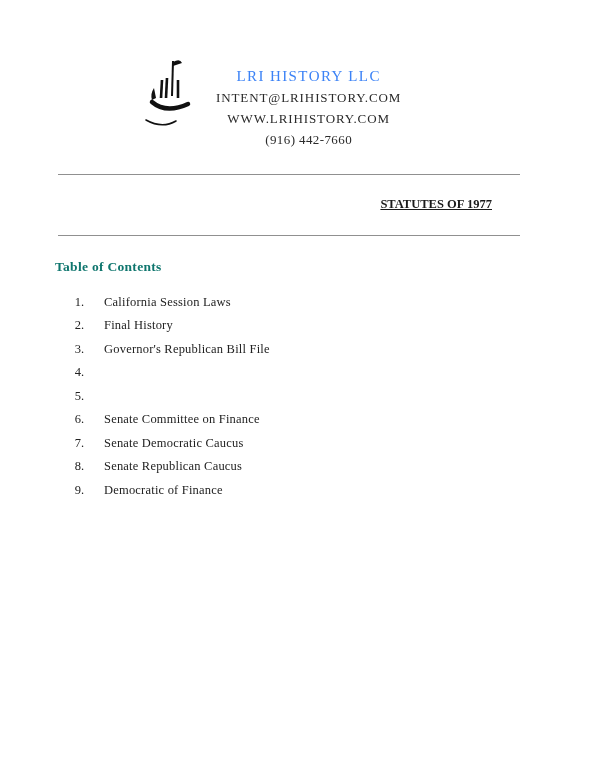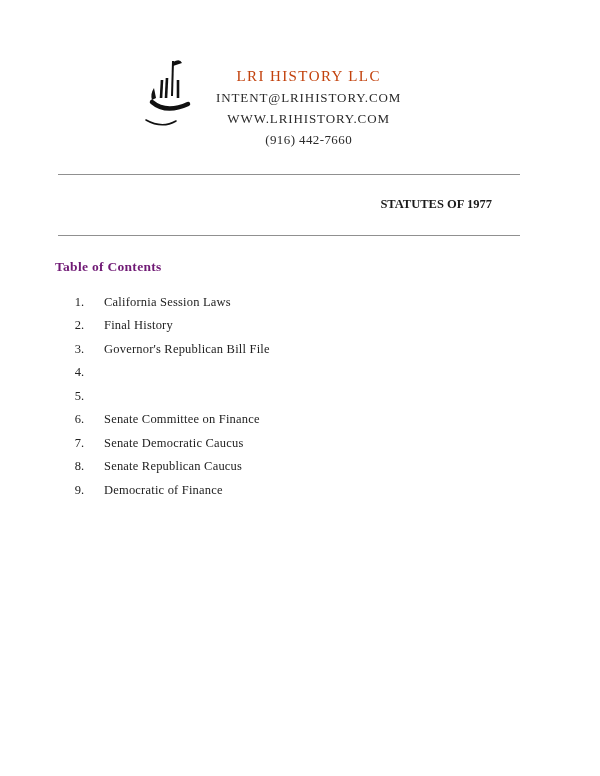--- a/index.html
+++ b/index.html
@@ -30,21 +30,21 @@
     margin-right: 16px;
     flex: 0 0 auto;
   }
   .header-text {
     text-align: center;
     padding-top: 10px;
   }
   .company-name {
     font-size: 15px;
     letter-spacing: 1.4px;
-    color: #c2410c;
+    color: #3b82f6;
   }
   .contact-line {
     font-size: 13px;
     letter-spacing: 0.9px;
     margin-top: 5px;
     color: #2a2a2a;
   }
   .contact-line.phone {
     letter-spacing: 0.4px;
   }
@@ -60,32 +60,33 @@
 
   
   .doc-info {
     text-align: right;
     padding-right: 108px;
     margin-top: 20px;
     font-weight: bold;
     font-size: 12.5px;
     line-height: 19.5px;
     color: #1b1b1b;
+    text-decoration: underline;
   }
   .doc-info .chapter-line {
     word-spacing: 5px;
   }
 
   
   .toc-title {
     margin: 23px 0 11px 55px;
     font-weight: bold;
     font-size: 13.5px;
     letter-spacing: 0.3px;
-    color: #701a75;
+    color: #0f766e;
   }
   .toc-list {
     margin: 21px 0 0 68px;
   }
   .toc-item {
     display: flex;
     font-size: 12.5px;
     line-height: 13px;
     margin-bottom: 10.5px;
     color: #222222;

